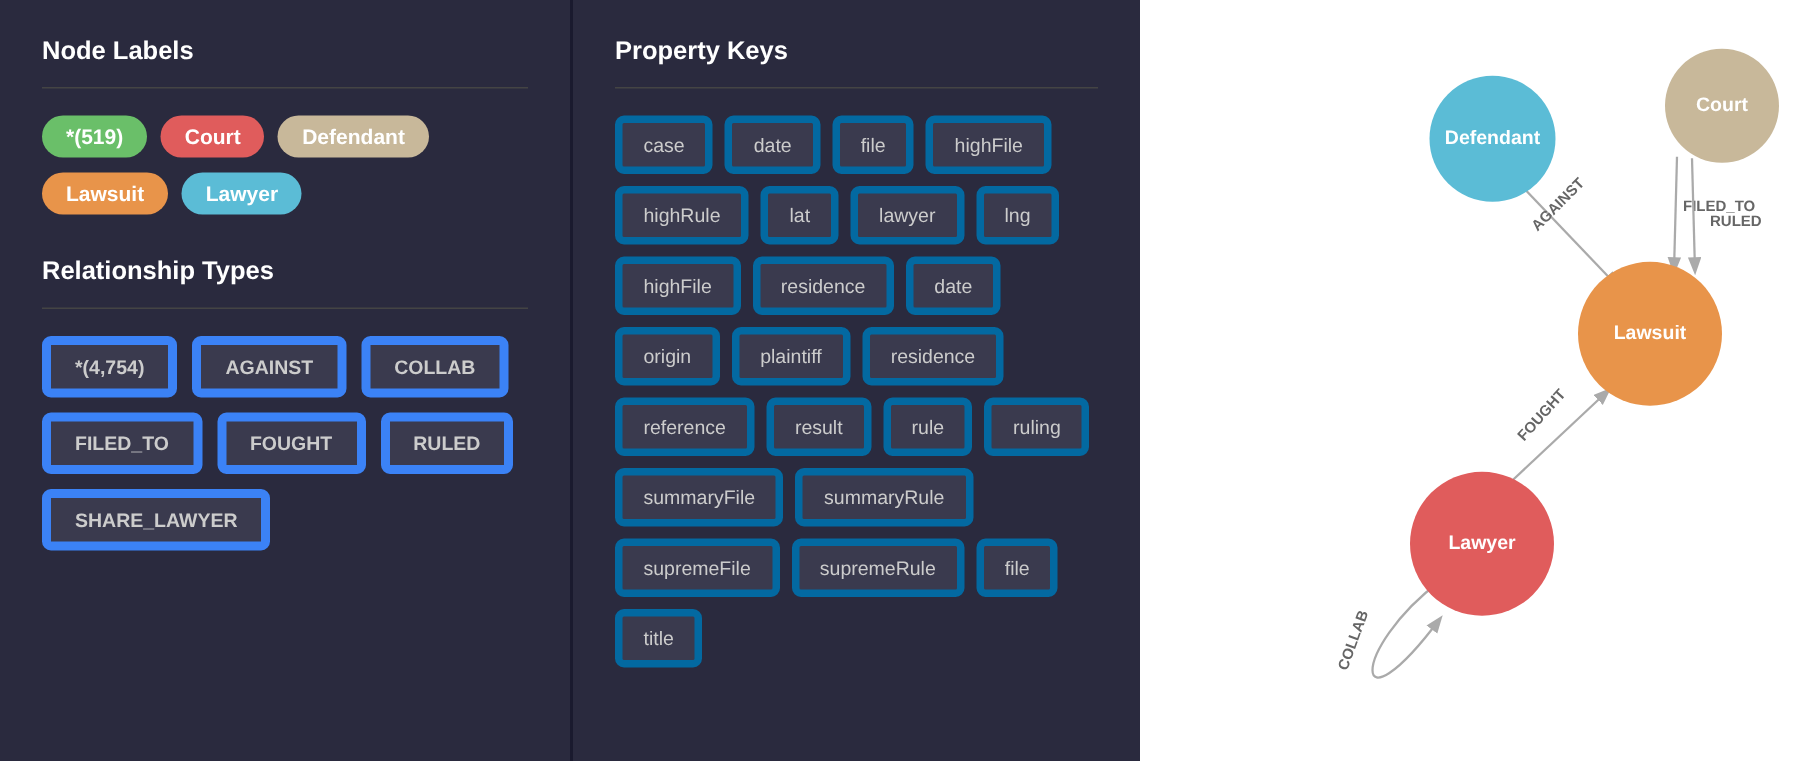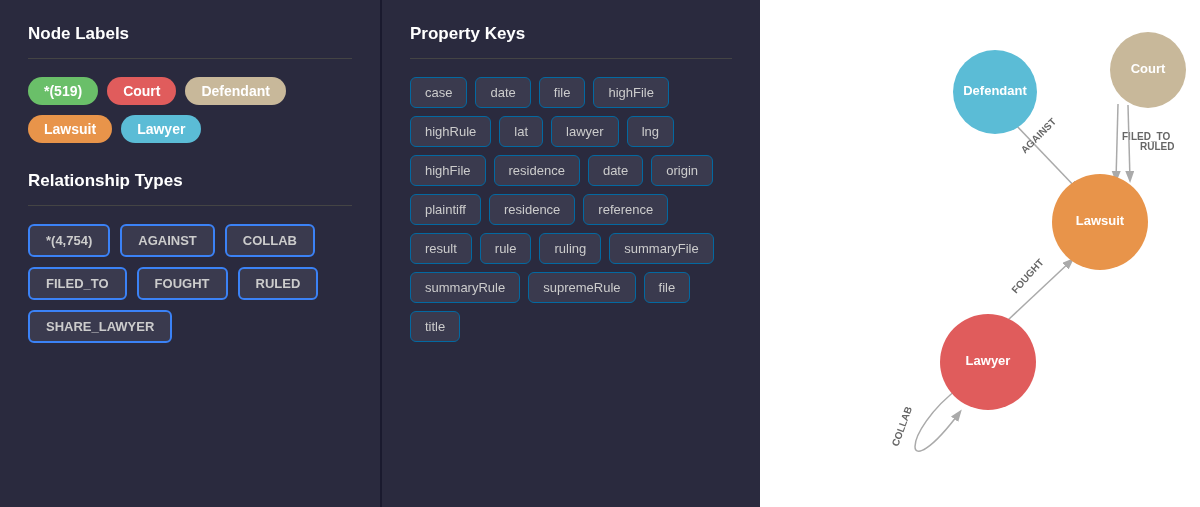--- a/index.html
+++ b/index.html
@@ -67,21 +67,21 @@
     }
 
     .rel-badge {
       display: inline-block;
       padding: 7px 16px;
       border-radius: 6px;
       background: #3a3a4e;
       color: #ccc;
       font-size: 13px;
       font-weight: 600;
-      border: 2px solid #3b82f6;
+      border: 6px solid #3b82f6;
       cursor: pointer;
     }
 
     
     .middle-panel {
       background: #2a2a3e;
       width: 380px;
       min-width: 380px;
       padding: 24px 28px;
       border-left: 2px solid #1a1a2e;
@@ -94,21 +94,21 @@
     }
 
     .prop-badge {
       display: inline-block;
       padding: 7px 14px;
       border-radius: 6px;
       background: #3a3a4e;
       color: #ccc;
       font-size: 13px;
       font-weight: 500;
-      border: 1px solid #0369a1;
+      border: 5px solid #0369a1;
       cursor: pointer;
     }
 
     
     .right-panel {
       flex: 1;
       background: #fff;
       position: relative;
       overflow: hidden;
     }
@@ -192,20 +192,21 @@
       <span class="prop-badge">date</span>
       <span class="prop-badge">origin</span>
       <span class="prop-badge">plaintiff</span>
       <span class="prop-badge">residence</span>
       <span class="prop-badge">reference</span>
       <span class="prop-badge">result</span>
       <span class="prop-badge">rule</span>
       <span class="prop-badge">ruling</span>
       <span class="prop-badge">summaryFile</span>
       <span class="prop-badge">summaryRule</span>
+      <span class="prop-badge">supremeFile</span>
       <span class="prop-badge">supremeRule</span>
       <span class="prop-badge">file</span>
       <span class="prop-badge">title</span>
     </div>
 </div>
 
 <div class="right-panel">
   <svg class="graph-svg" viewBox="0 0 440 507">
 
     <defs>

